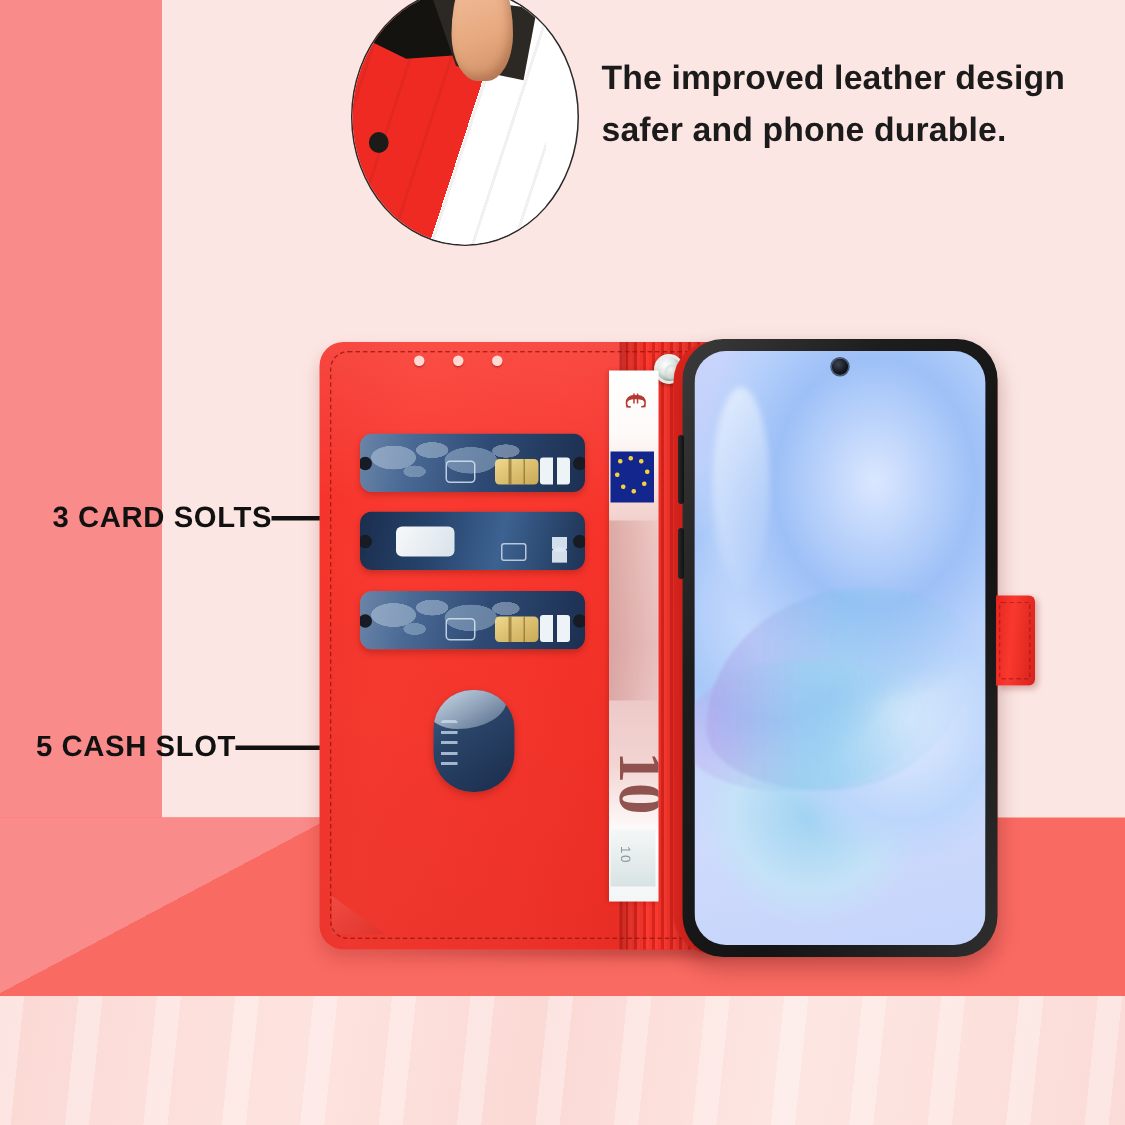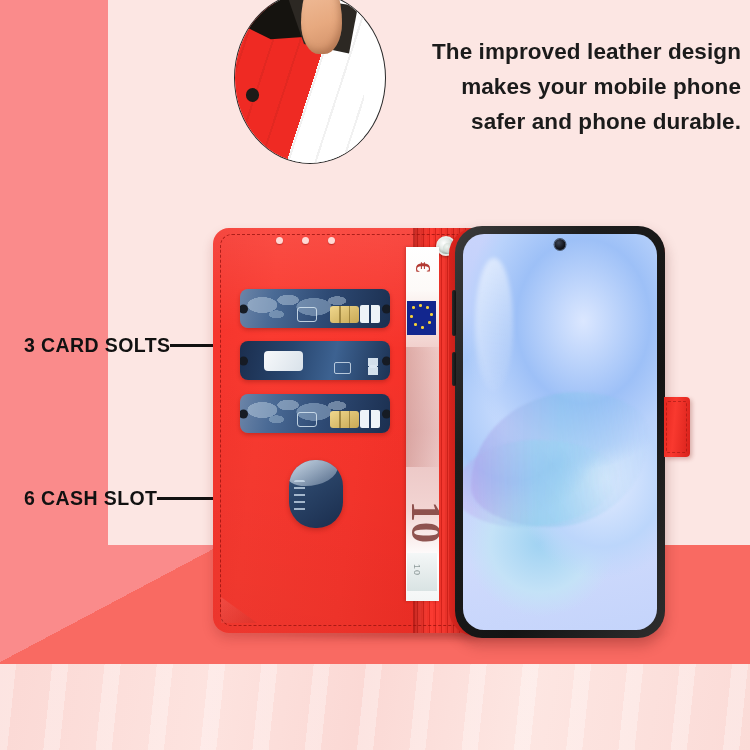--- a/index.html
+++ b/index.html
@@ -65,29 +65,29 @@
     position:absolute;left:7%;top:56%;width:9%;height:8%;
     background:#1d1b18;border-radius:50%;
   }
 
   
   .headline{
     position:absolute;left:401px;top:34px;width:340px;
     color:#1b1b1b;font-size:22.5px;line-height:35px;font-weight:700;
     letter-spacing:.1px;
   }
-  .headline .ln{display:block;white-space:nowrap;text-align:right;}
+  .headline .ln{display:block;white-space:nowrap;}
 
   
   .callout{position:absolute;display:flex;align-items:center;}
   .callout .ctext{
     color:#111;font-size:19.5px;font-weight:600;letter-spacing:.4px;white-space:nowrap;
   }
   .callout .cline{height:3px;background:#111;display:block;}
-  #callout-cards{left:24px;top:334px;align-items:center;}
+  #callout-cards{left:35px;top:334px;align-items:center;}
   #callout-cards .cline{width:152px;}
   #callout-cash{left:24px;top:487px;}
   #callout-cash .cline{width:190px;}
 
   
   .case{position:absolute;left:213px;top:228px;width:262px;height:405px;}
   .case-body{
     position:absolute;inset:0;border-radius:16px 4px 4px 16px;
     background:linear-gradient(97deg,#f4342c 0%,#fa3a30 22%,#f8352c 55%,#ef2a22 100%);
     box-shadow:0 6px 12px rgba(120,20,20,.20);
@@ -343,30 +343,29 @@
       <div class="inset-black-flap2"></div>
       <div class="inset-dot"></div>
       <div class="inset-finger">
         
       </div>
     </div>
   </div>
 
   <div class="headline">
     <span class="ln">The improved leather design</span>
-    <span class="ln">makes your mobile phone</span>
     <span class="ln">safer and phone durable.</span>
   </div>
 
   <div class="callout" id="callout-cards">
     <span class="ctext">3 CARD SOLTS</span>
     <span class="cline"></span>
   </div>
   <div class="callout" id="callout-cash">
-    <span class="ctext">6 CASH SLOT</span>
+    <span class="ctext">5 CASH SLOT</span>
     <span class="cline"></span>
   </div>
 
   <div class="case-shadow"></div>
 
   <div class="case">
     <div class="case-body"></div>
     <div class="case-sheen"></div>
     <div class="case-spine"></div>
     <div class="case-spine-shade"></div>

